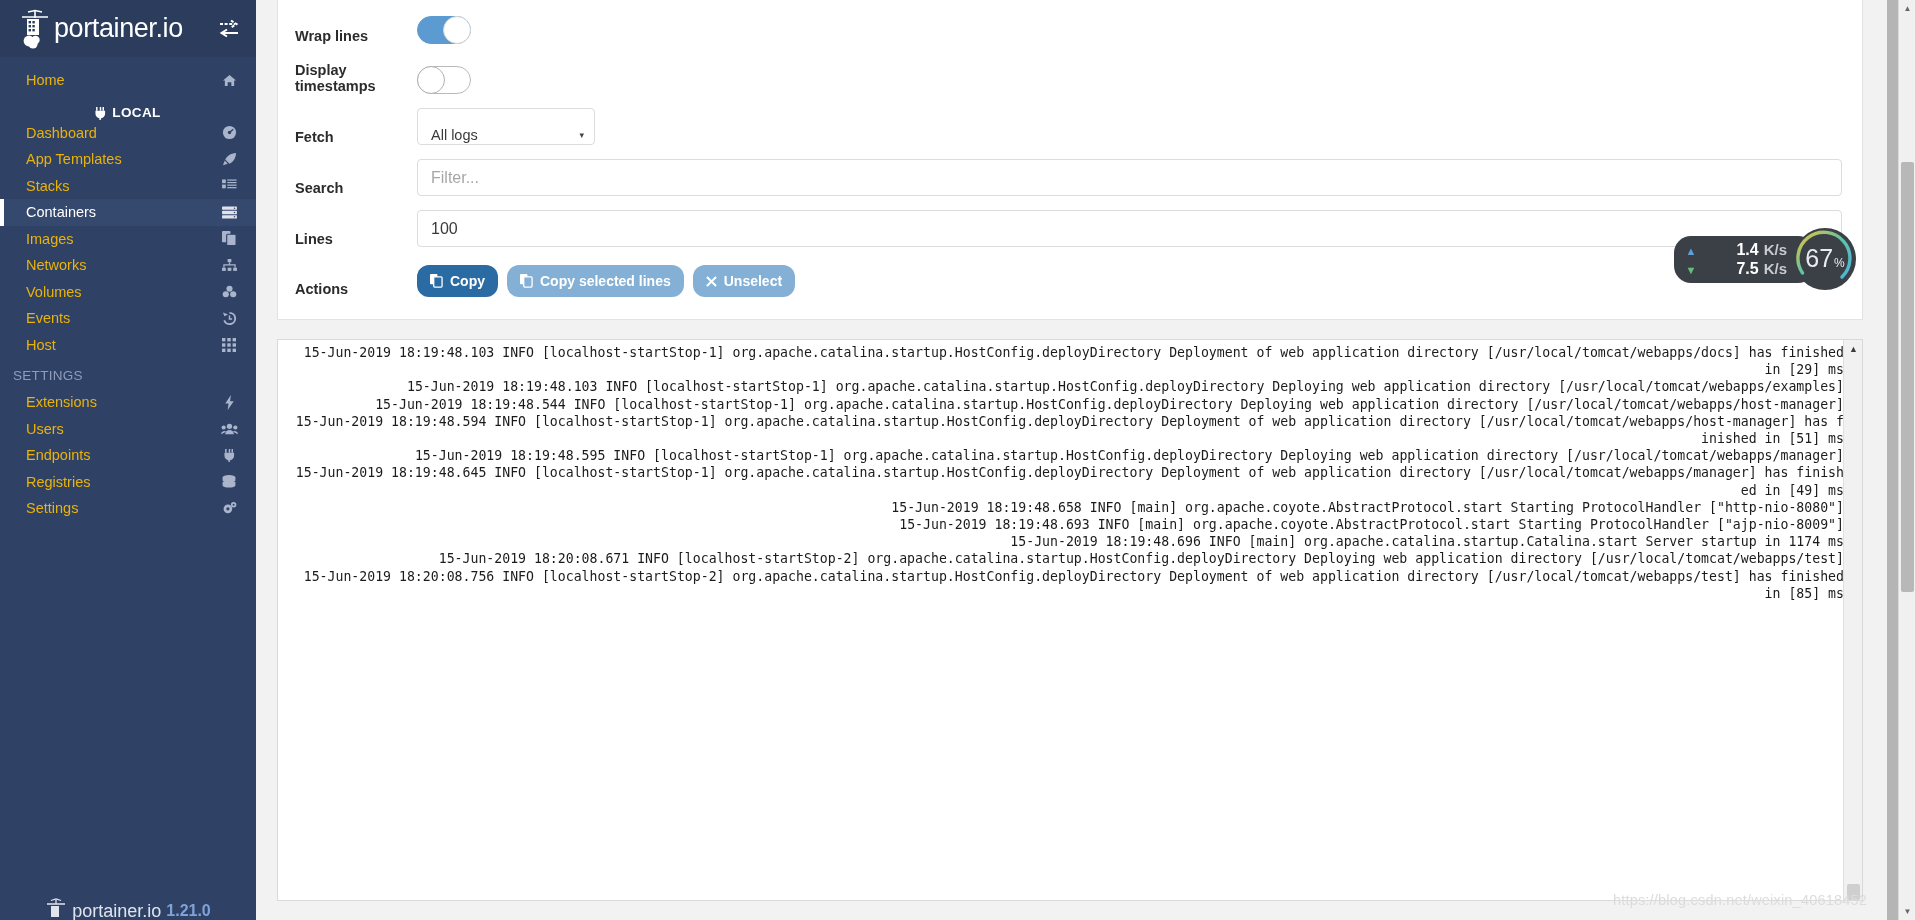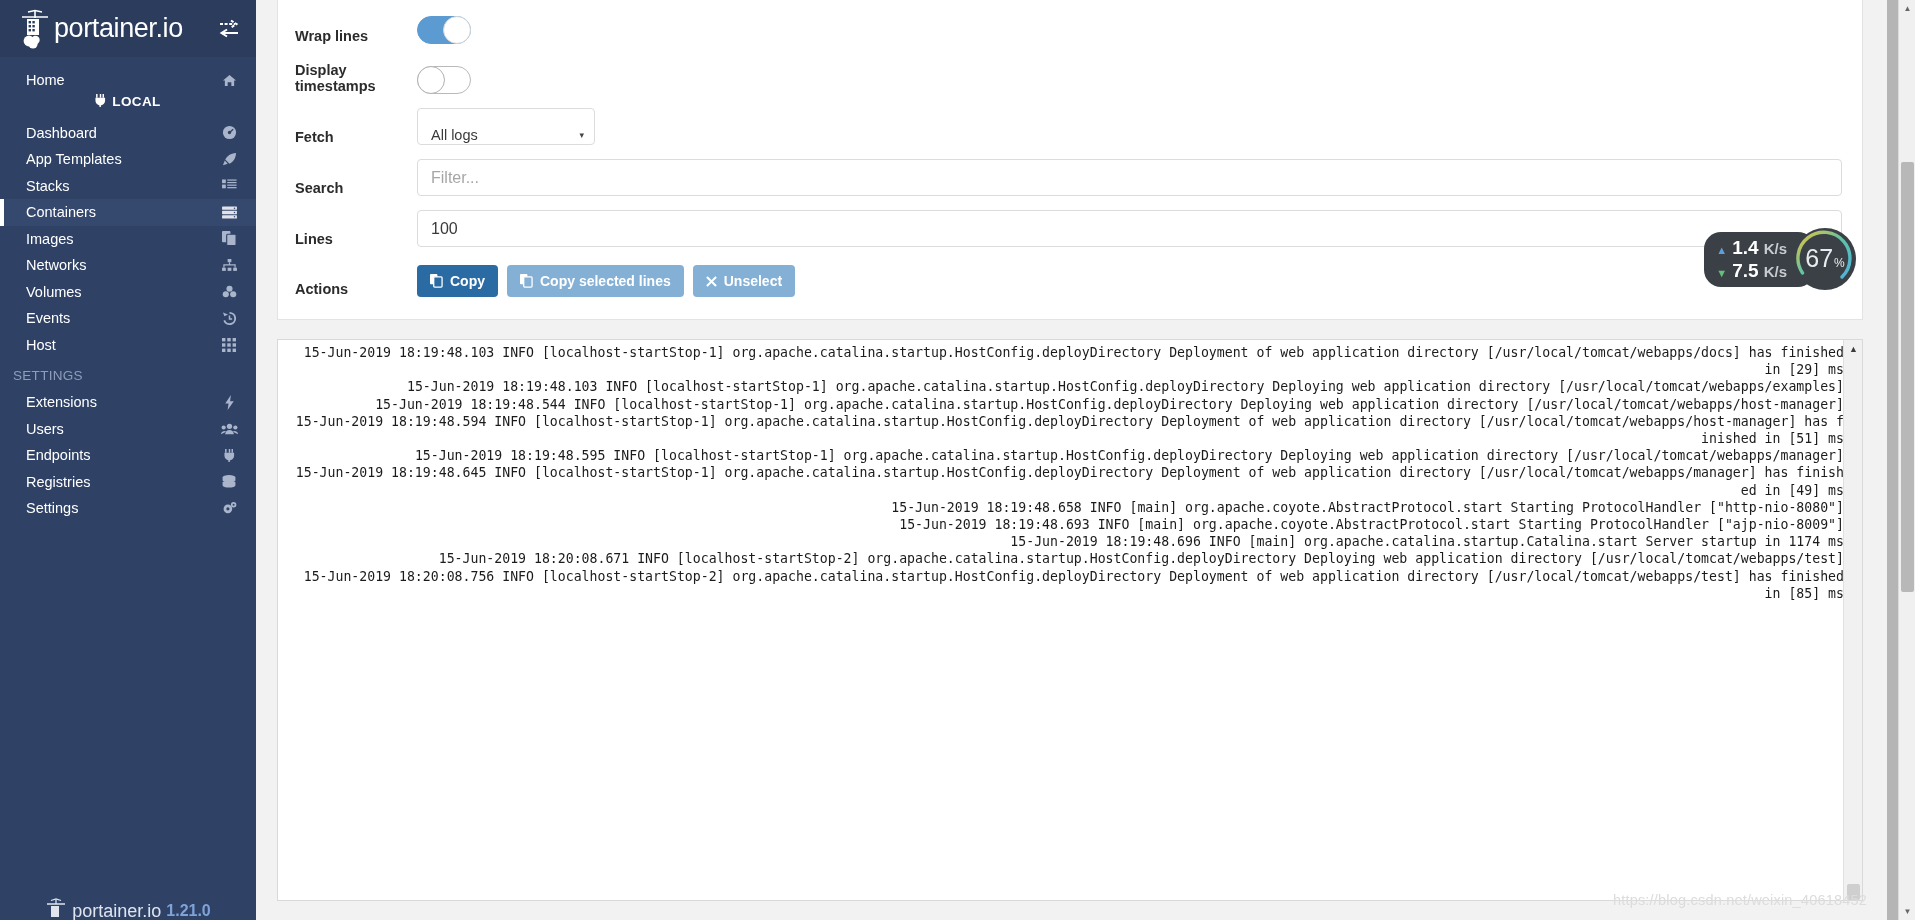--- a/index.html
+++ b/index.html
@@ -39,34 +39,34 @@
   }
   .brand-toggle {
     position: absolute; right: 16px; top: 19px;
     width: 22px; height: 20px; cursor: pointer;
   }
 
   .nav-item {
     display: flex; align-items: center; justify-content: space-between;
     height: 26.5px; padding: 0 17px 0 26px;
     position: relative; cursor: pointer;
-    color: #ffffff;
+    color: #eab308;
   }
   .nav-item .lbl { line-height: 1; font-size: 14.5px; }
   .nav-item .ico { width: 20px; height: 16px; display: flex; align-items: center; justify-content: center; opacity: .85; }
   .nav-item.active {
     background: #35486e; color: #ffffff; font-weight: normal;
   }
   .nav-item.active::before {
     content: ""; position: absolute; left: 0; top: 0;
     width: 4px; height: 100%; background: #ffffff;
   }
   .nav-pad { height: 10px; }
   .endpoint-row {
-    display: flex; align-items: flex-start; justify-content: center;
+    display: flex; align-items: flex-end; justify-content: center;
     height: 26px; color: #ffffff; font-weight: bold;
     font-size: 13.5px; letter-spacing: .4px;
   }
   .endpoint-row .plug { margin-right: 6px; display:flex; }
   .section-title {
     padding: 10px 0 6px 13px;
     font-size: 13.5px; color: #8f9cbb; letter-spacing: .3px;
   }
   .sidebar-footer {
     position: absolute; bottom: -4px; left: 0; width: 100%;
@@ -137,21 +137,21 @@
     border: 1px solid #dcdcdc; border-radius: 4px;
     background: #ffffff;
     display: flex; align-items: center;
     padding: 0 13px;
     font-size: 16px; color: #3a3a3a;
   }
   .text-input.ph { color: #a6a6a6; }
 
   
   .btn {
-    height: 32px; border: none; border-radius: 4px;
+    height: 32px; border: none; border-radius: 12px;
     display: inline-flex; align-items: center; gap: 7px;
     padding: 0 13px; margin-right: 9px;
     font-size: 14px; font-weight: bold; color: #ffffff;
     cursor: pointer; font-family: "Liberation Sans", sans-serif;
   }
   .btn-primary { background: #2b6ba3; }
   .btn-muted { background: #85b0d5; }
   .btn svg { display: block; }
 
   
@@ -223,21 +223,21 @@
   }
   .netpill {
     background: #3b4046; border-radius: 17px;
     padding: 5px 28px 5px 12px;
     display: flex; flex-direction: column; gap: 1px;
   }
   .netrow { display: flex; align-items: baseline; gap: 5px; }
   .netrow .ar { font-size: 11px; line-height: 1; }
   .netrow .up { color: #5d9fd6; }
   .netrow .dn { color: #63c07a; }
-  .netrow .val { color: #ffffff; font-size: 19px; font-weight: bold; }
+  .netrow .val { color: #ffffff; font-size: 16px; font-weight: bold; margin-left: 35px; }
   .netrow .unit { color: #c8cbcf; font-size: 15px; font-weight: bold; }
   .netgauge {
     position: relative; margin-left: -22px;
     width: 64px; height: 64px;
   }
   .netgauge .pct {
     position: absolute; inset: 0;
     display: flex; align-items: baseline; justify-content: center;
     padding-top: 17px;
     color: #e9ecef; font-size: 25px; font-weight: 300;

